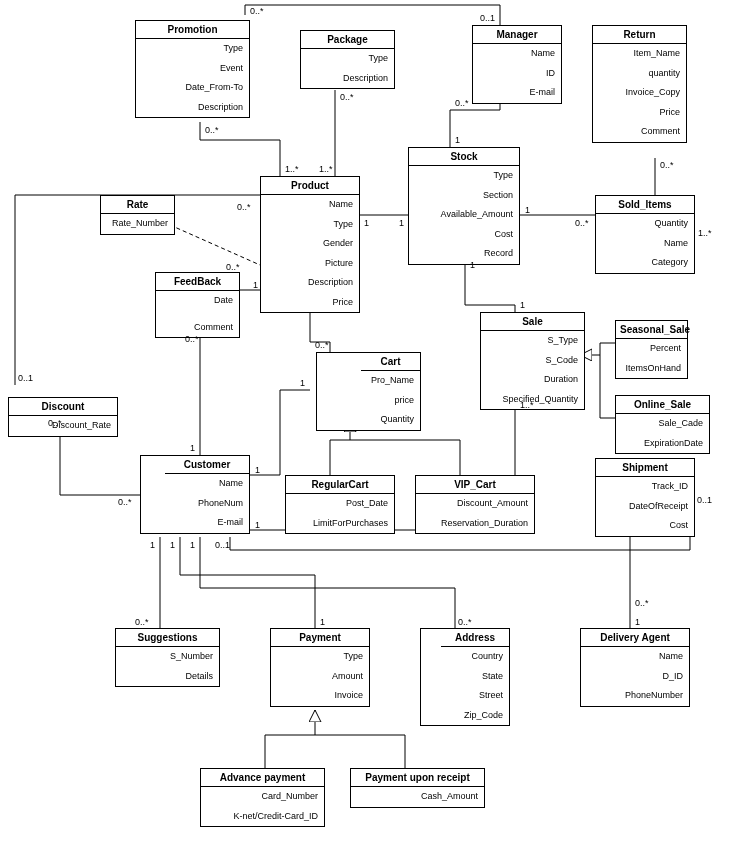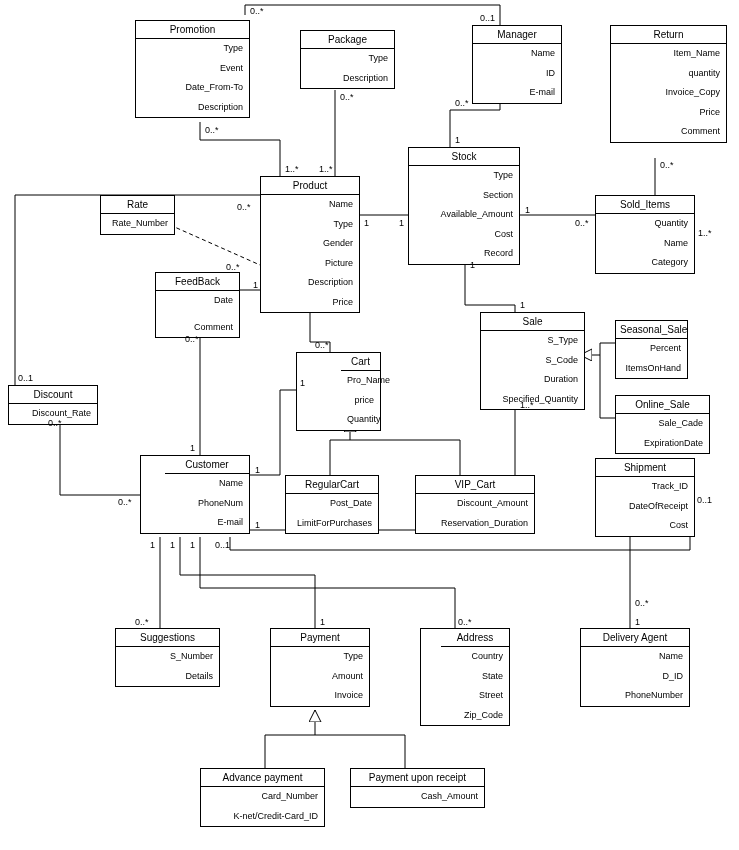--- a/index.html
+++ b/index.html
@@ -14,21 +14,21 @@
     overflow: hidden;
   }
   .class-box {
     position: absolute;
     border: 1px solid #000;
     background: #fff;
     box-sizing: border-box;
   }
   .class-title {
     text-align: center;
-    font-weight: normal;
+    font-weight: bold;
     padding: 3px 4px;
     border-bottom: 1px solid #000;
     font-size: 10px;
   }
   .class-body {
     padding: 0;
     text-align: right;
   }
   .attr {
     padding: 3px 6px;
@@ -129,21 +129,21 @@
 
 <div class="class-box" style="left:472px;top:25px;width:90px;">
   <div class="class-title">Manager</div>
   <div class="class-body">
     <div class="attr">Name</div>
     <div class="attr">ID</div>
     <div class="attr">E-mail</div>
   </div>
 </div>
 
-<div class="class-box" style="left:610px;top:25px;width:117px;">
+<div class="class-box" style="left:592px;top:25px;width:95px;">
   <div class="class-title">Return</div>
   <div class="class-body">
     <div class="attr">Item_Name</div>
     <div class="attr">quantity</div>
     <div class="attr">Invoice_Copy</div>
     <div class="attr">Price</div>
     <div class="attr">Comment</div>
   </div>
 </div>
 
@@ -187,28 +187,28 @@
 </div>
 
 <div class="class-box" style="left:155px;top:272px;width:85px;">
   <div class="class-title">FeedBack</div>
   <div class="class-body">
     <div class="attr">Date</div>
     <div class="attr" style="padding-top:10px">Comment</div>
   </div>
 </div>
 
-<div class="class-box" style="left:8px;top:385px;width:90px;">
+<div class="class-box" style="left:8px;top:397px;width:110px;">
   <div class="class-title">Discount</div>
   <div class="class-body">
     <div class="attr">Discount_Rate</div>
   </div>
 </div>
 
-<div class="class-box" style="left:296px;top:352px;width:85px;padding-left:44px;">
+<div class="class-box" style="left:316px;top:352px;width:105px;padding-left:44px;">
   <div class="class-title">Cart</div>
   <div class="class-body">
     <div class="attr">Pro_Name</div>
     <div class="attr">price</div>
     <div class="attr">Quantity</div>
   </div>
 </div>
 
 <div class="class-box" style="left:480px;top:312px;width:105px;">
   <div class="class-title">Sale</div>
@@ -238,21 +238,21 @@
 
 <div class="class-box" style="left:140px;top:455px;width:110px;padding-left:24px;">
   <div class="class-title">Customer</div>
   <div class="class-body">
     <div class="attr">Name</div>
     <div class="attr">PhoneNum</div>
     <div class="attr">E-mail</div>
   </div>
 </div>
 
-<div class="class-box" style="left:285px;top:475px;width:94px;">
+<div class="class-box" style="left:285px;top:475px;width:110px;">
   <div class="class-title">RegularCart</div>
   <div class="class-body">
     <div class="attr">Post_Date</div>
     <div class="attr">LimitForPurchases</div>
   </div>
 </div>
 
 <div class="class-box" style="left:415px;top:475px;width:120px;">
   <div class="class-title">VIP_Cart</div>
   <div class="class-body">

